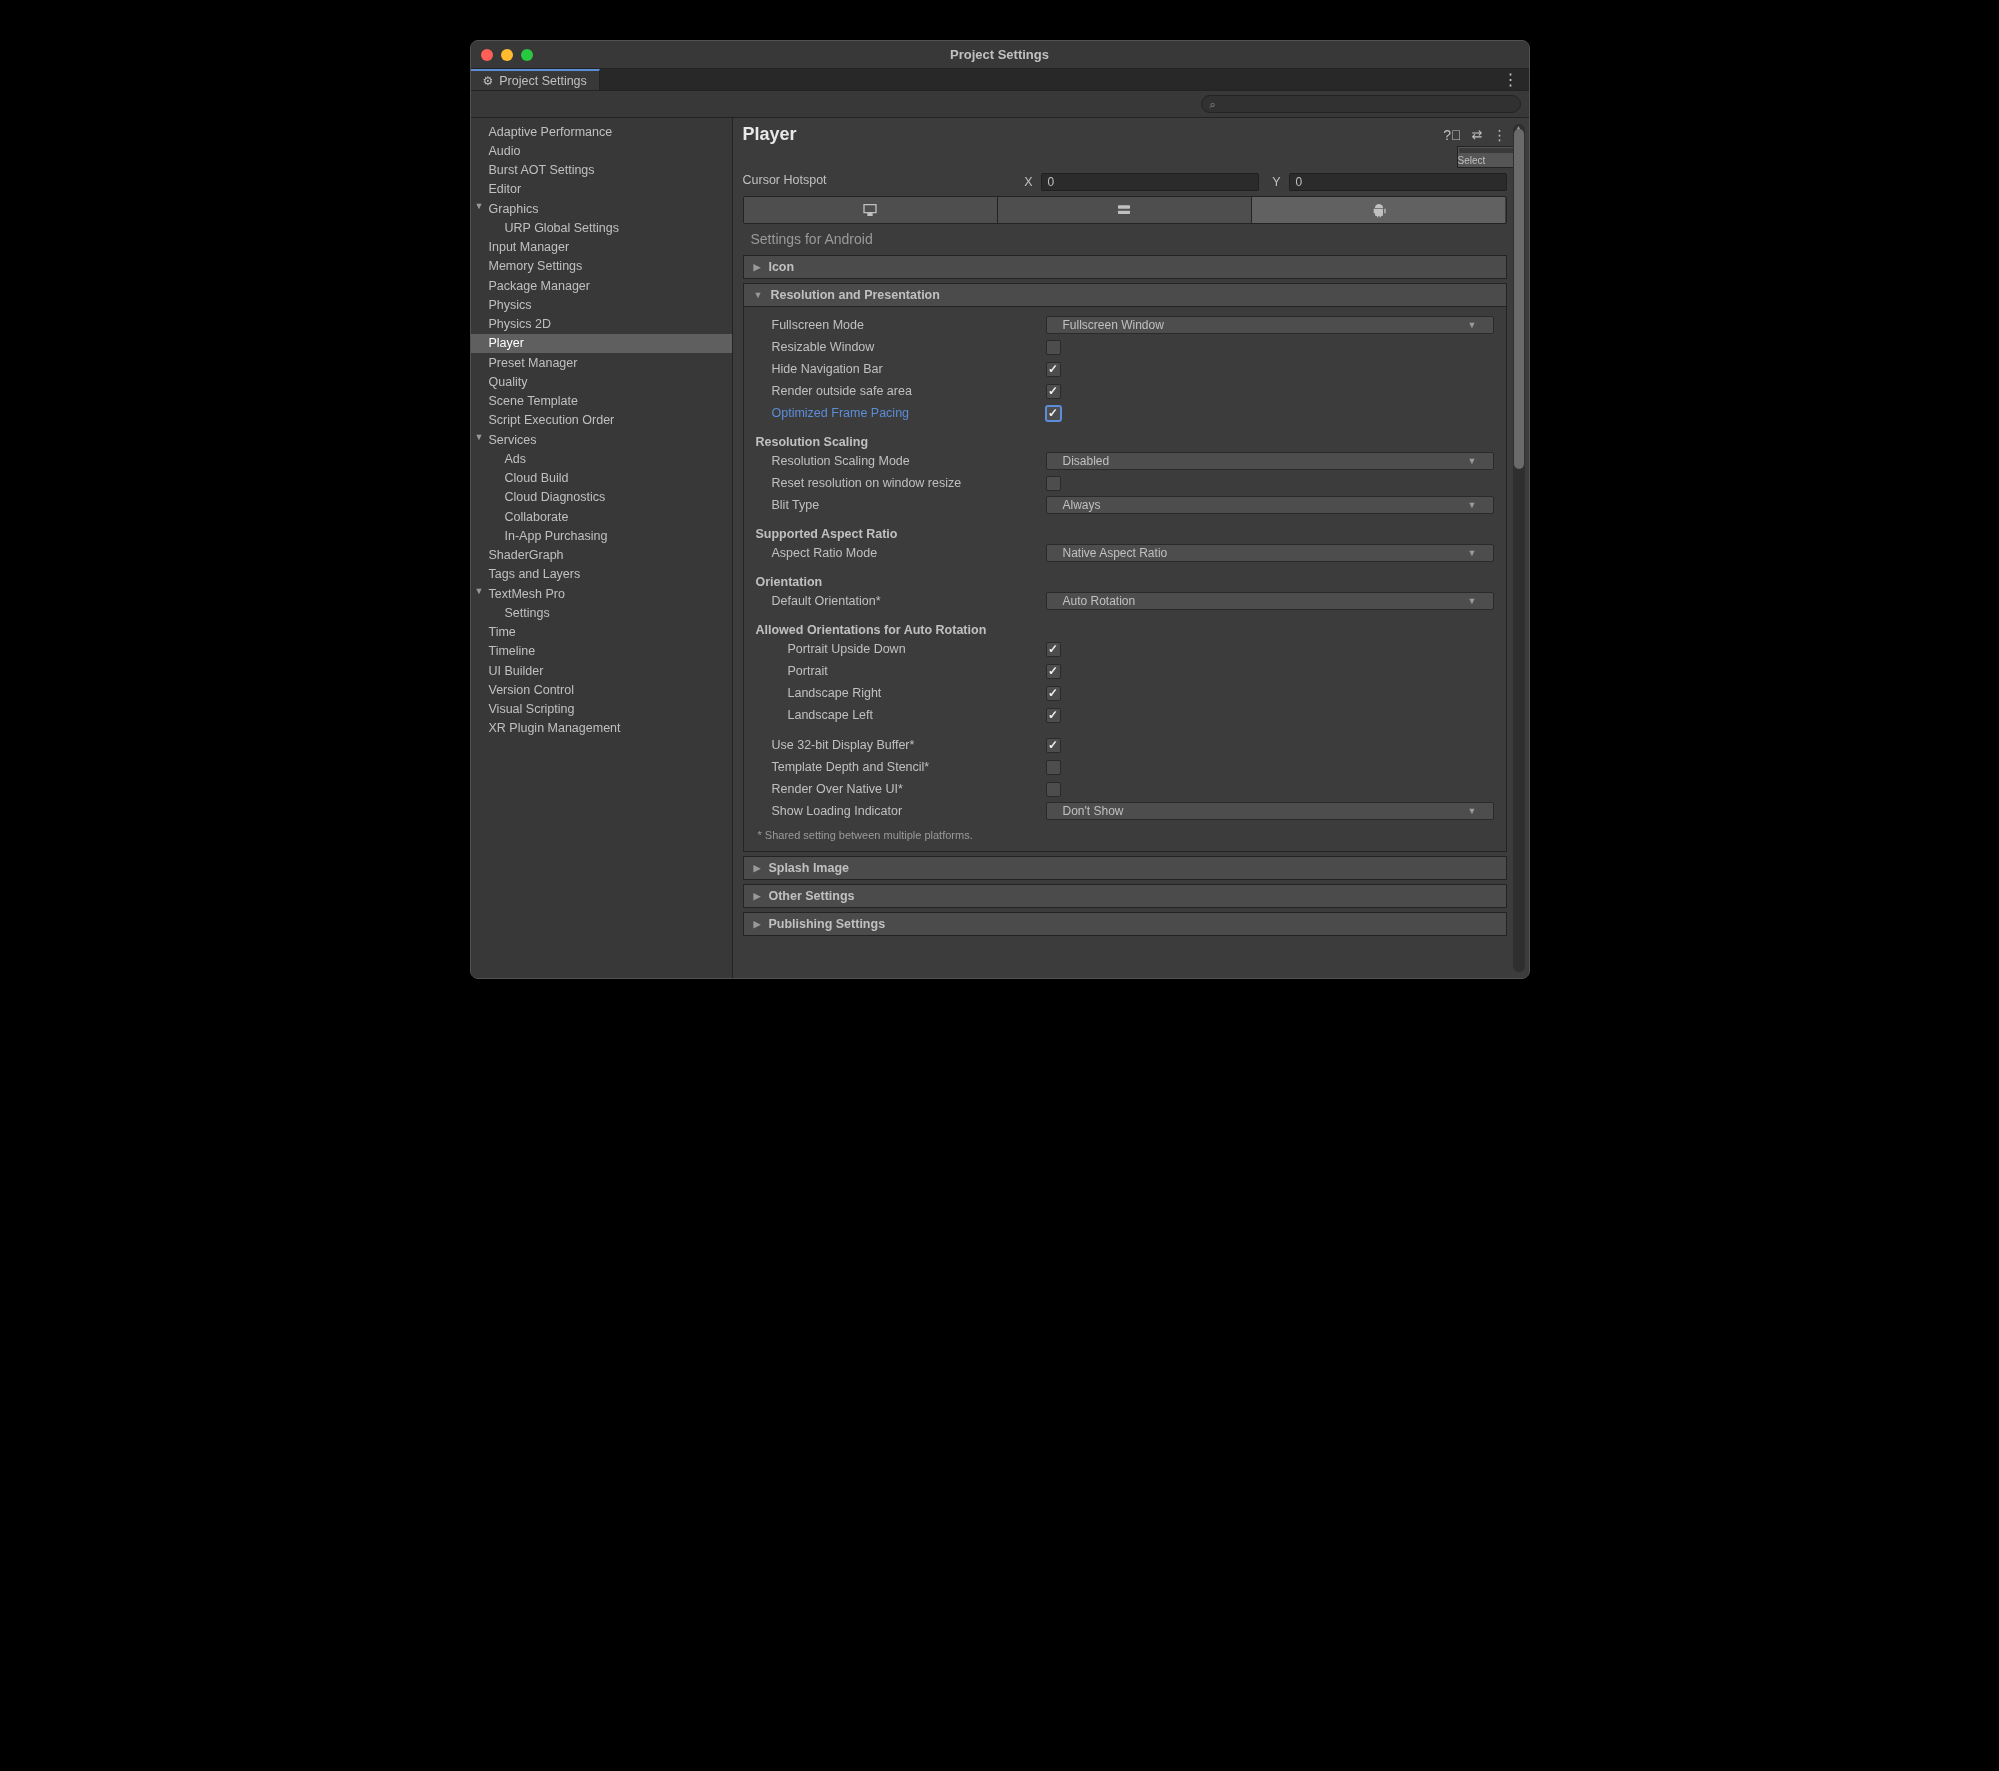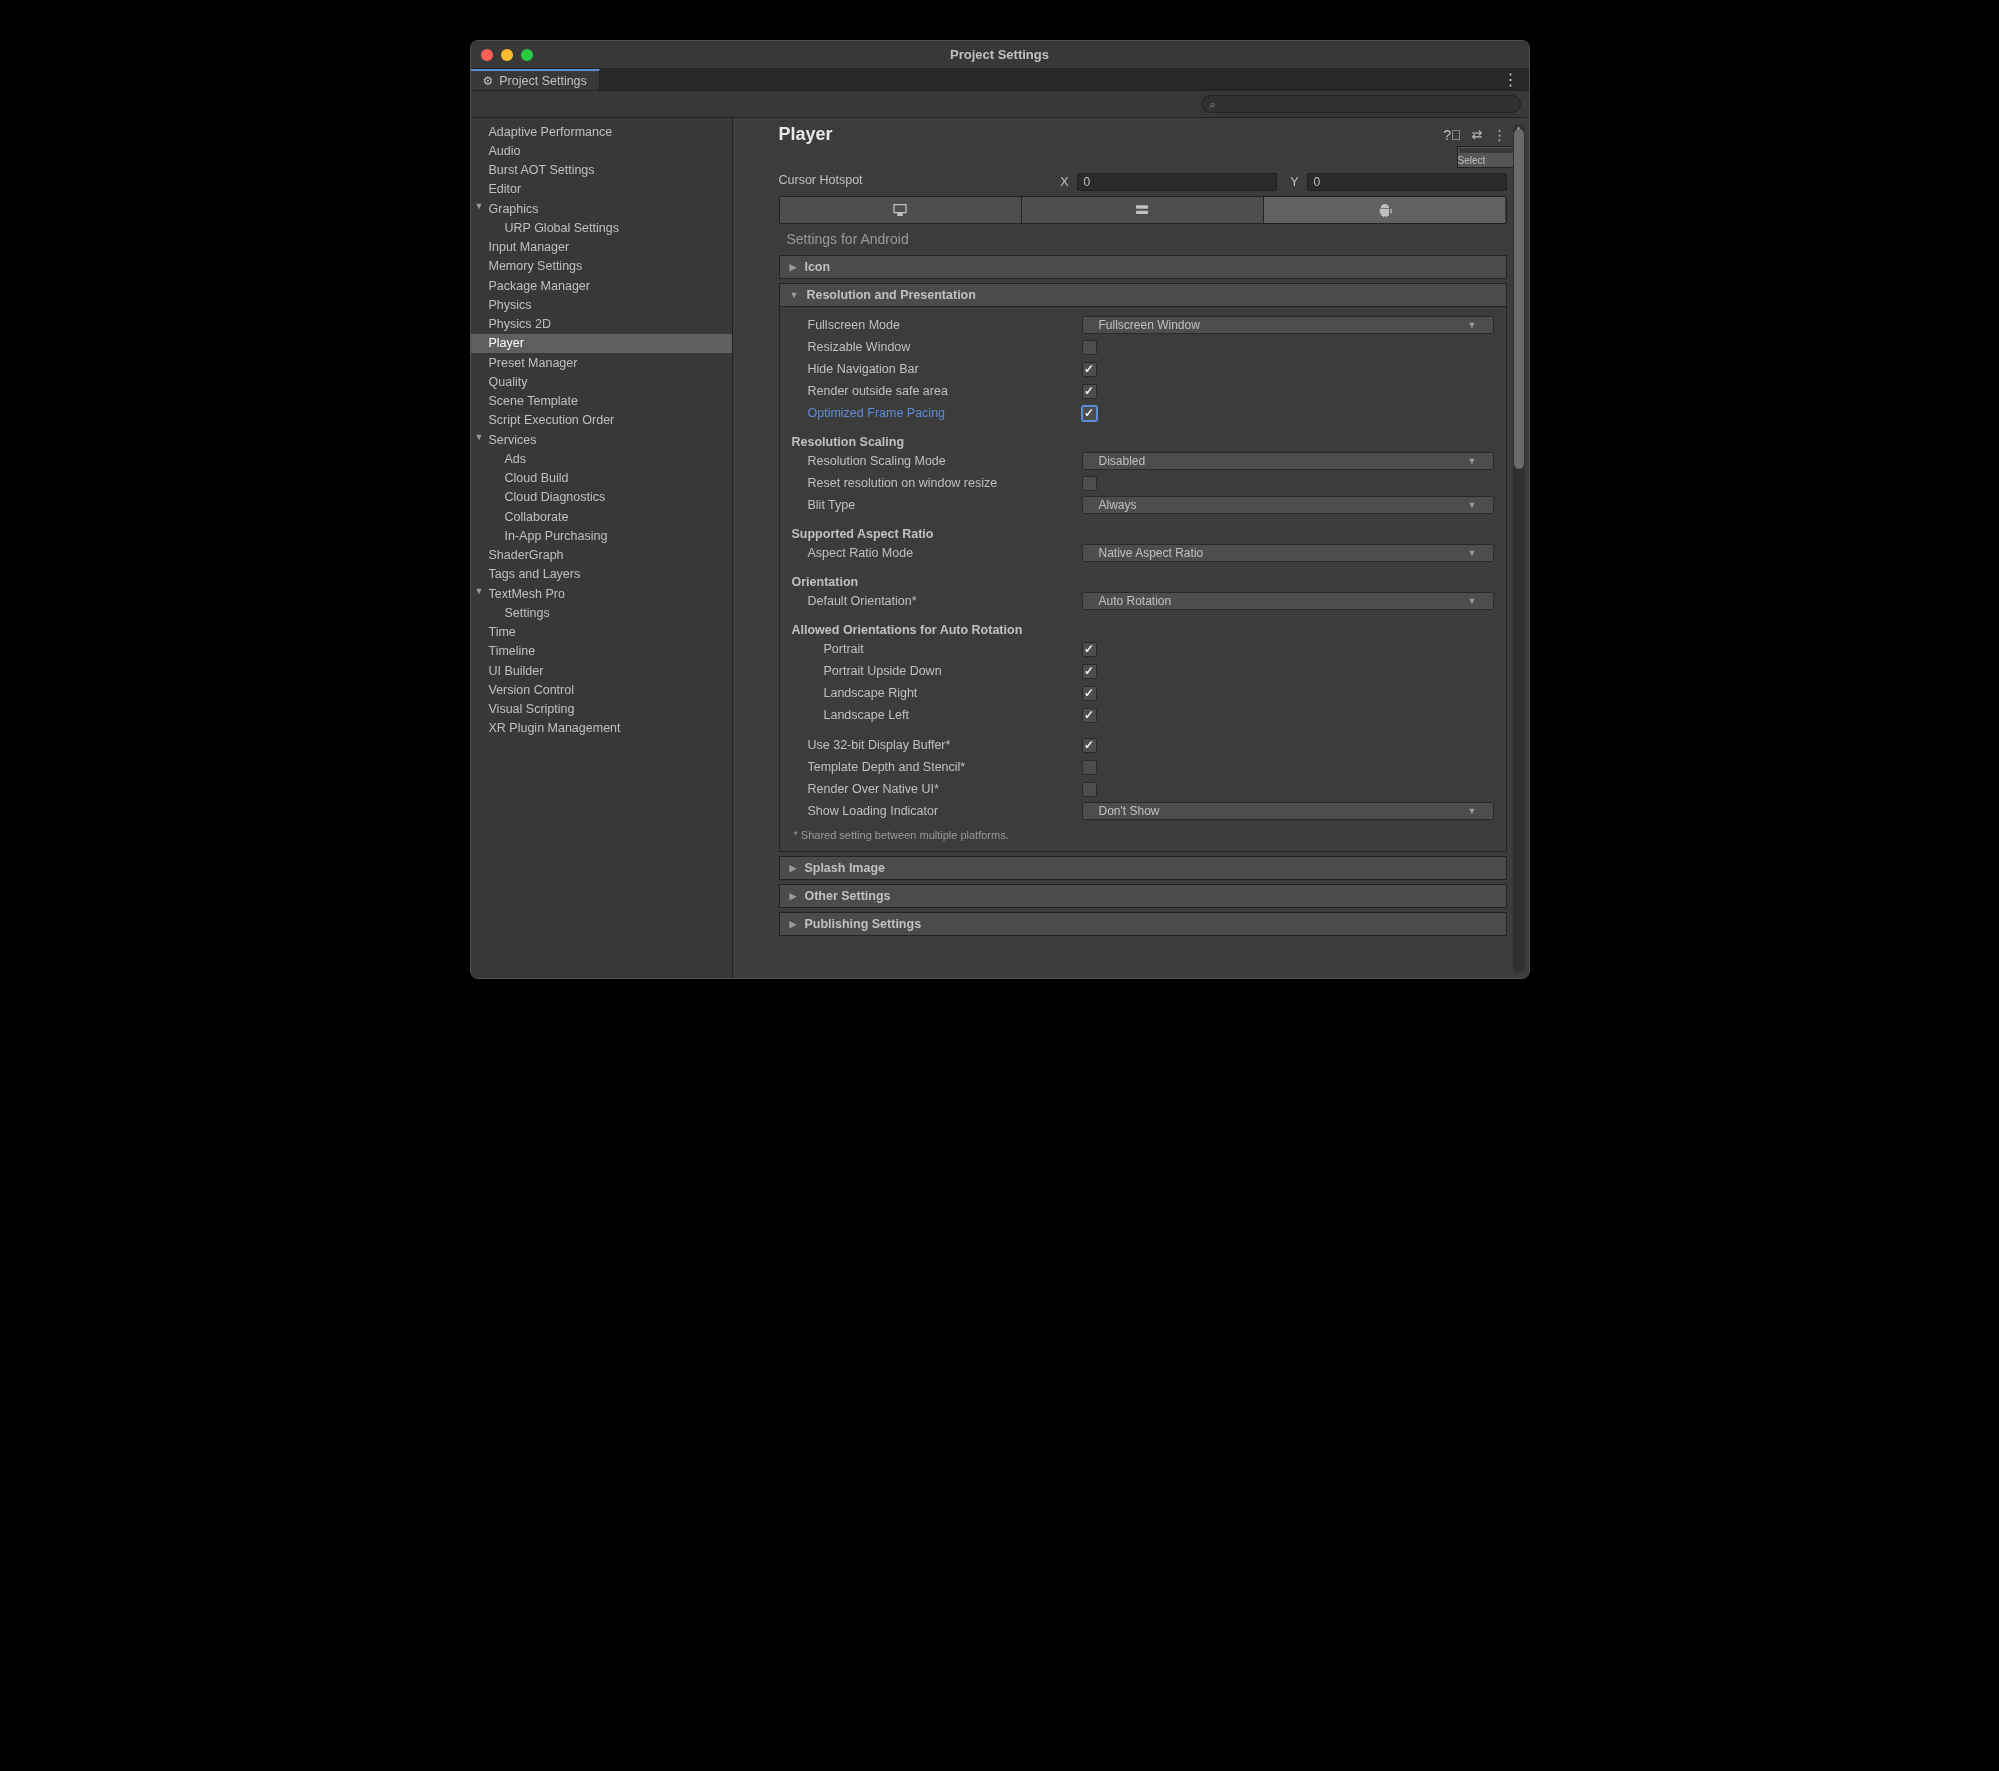--- a/index.html
+++ b/index.html
@@ -70,21 +70,20 @@
   .searchbar {
     width:320px; height:18px; background:var(--bg-darker);
     border:1px solid var(--border); border-radius:10px;
     display:flex; align-items:center; padding:0 8px; color:var(--text-dim);
     font-size:11px;
   }
   .content {
     display:flex;
     height: 860px;
     background: var(--bg-panel);
-    gap: 36px;
   }
   .sidebar {
     width: 262px;
     background: var(--bg-window);
     border-right:1px solid var(--border);
     overflow-y:auto;
     padding-top:4px;
   }
   .side-item {
     padding:1.5px 4px 1.5px 18px;
@@ -359,25 +358,25 @@
           <div class="field-row">
             <div class="field-label">Default Orientation*</div>
             <div class="dropdown">
                 <span>Auto Rotation</span>
                 <span class="dd-arrow">▼</span>
               </div>
           </div>
 
           <div class="subhead">Allowed Orientations for Auto Rotation</div>
           <div class="field-row">
+              <div class="field-label sub">Portrait Upside Down</div>
+              <div class="checkbox on"></div>
+            </div>
+          <div class="field-row">
               <div class="field-label sub">Portrait</div>
-              <div class="checkbox on"></div>
-            </div>
-          <div class="field-row">
-              <div class="field-label sub">Portrait Upside Down</div>
               <div class="checkbox on"></div>
             </div>
           <div class="field-row">
               <div class="field-label sub">Landscape Right</div>
               <div class="checkbox on"></div>
             </div>
           <div class="field-row">
               <div class="field-label sub">Landscape Left</div>
               <div class="checkbox on"></div>
             </div>

